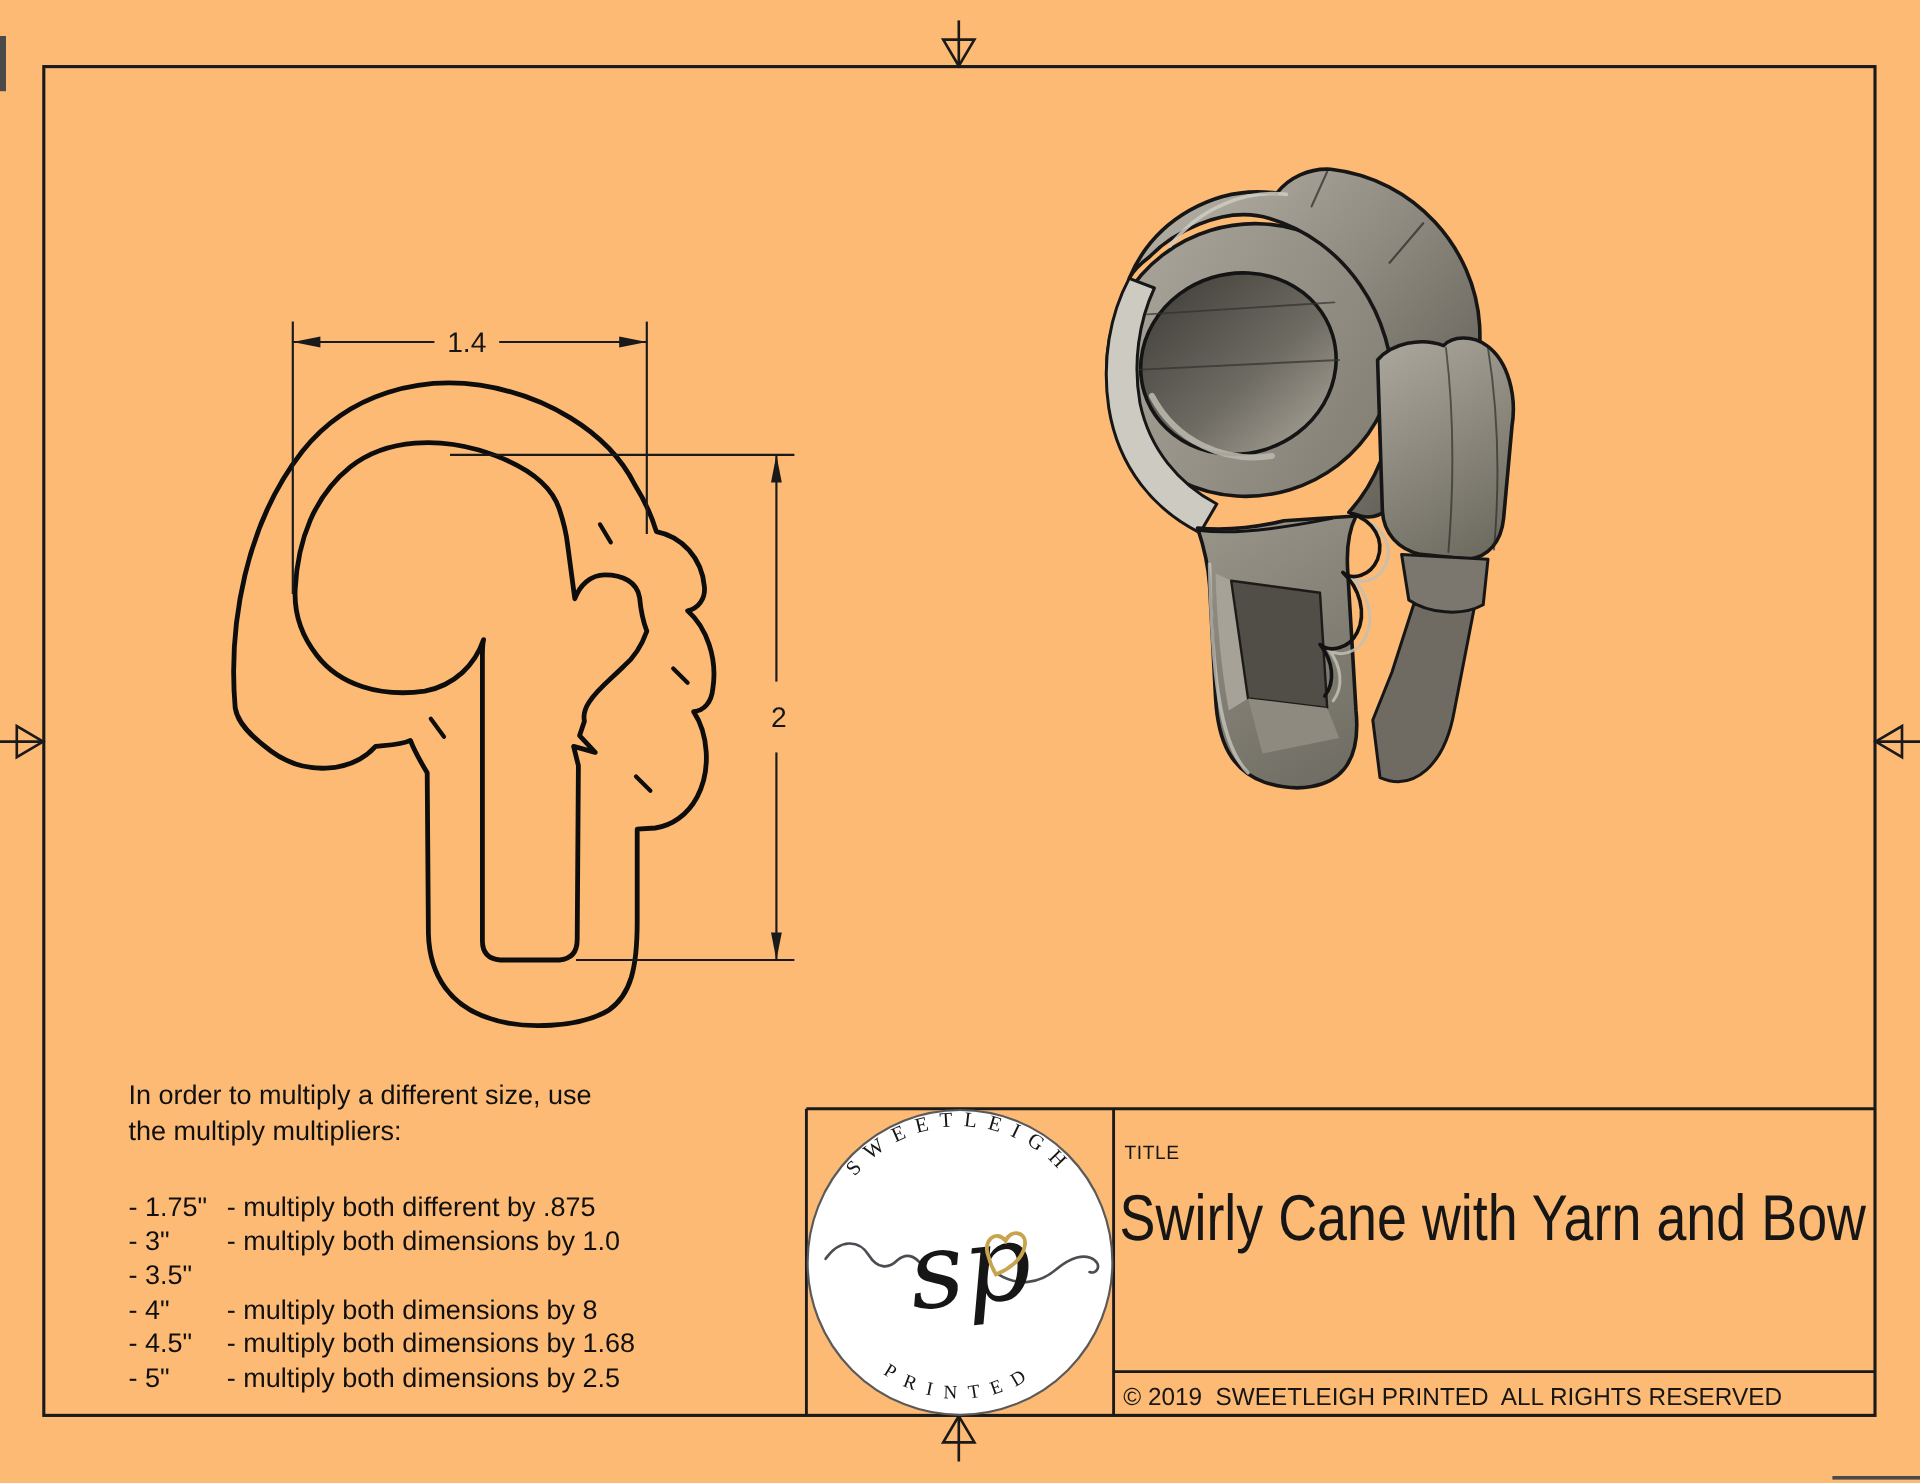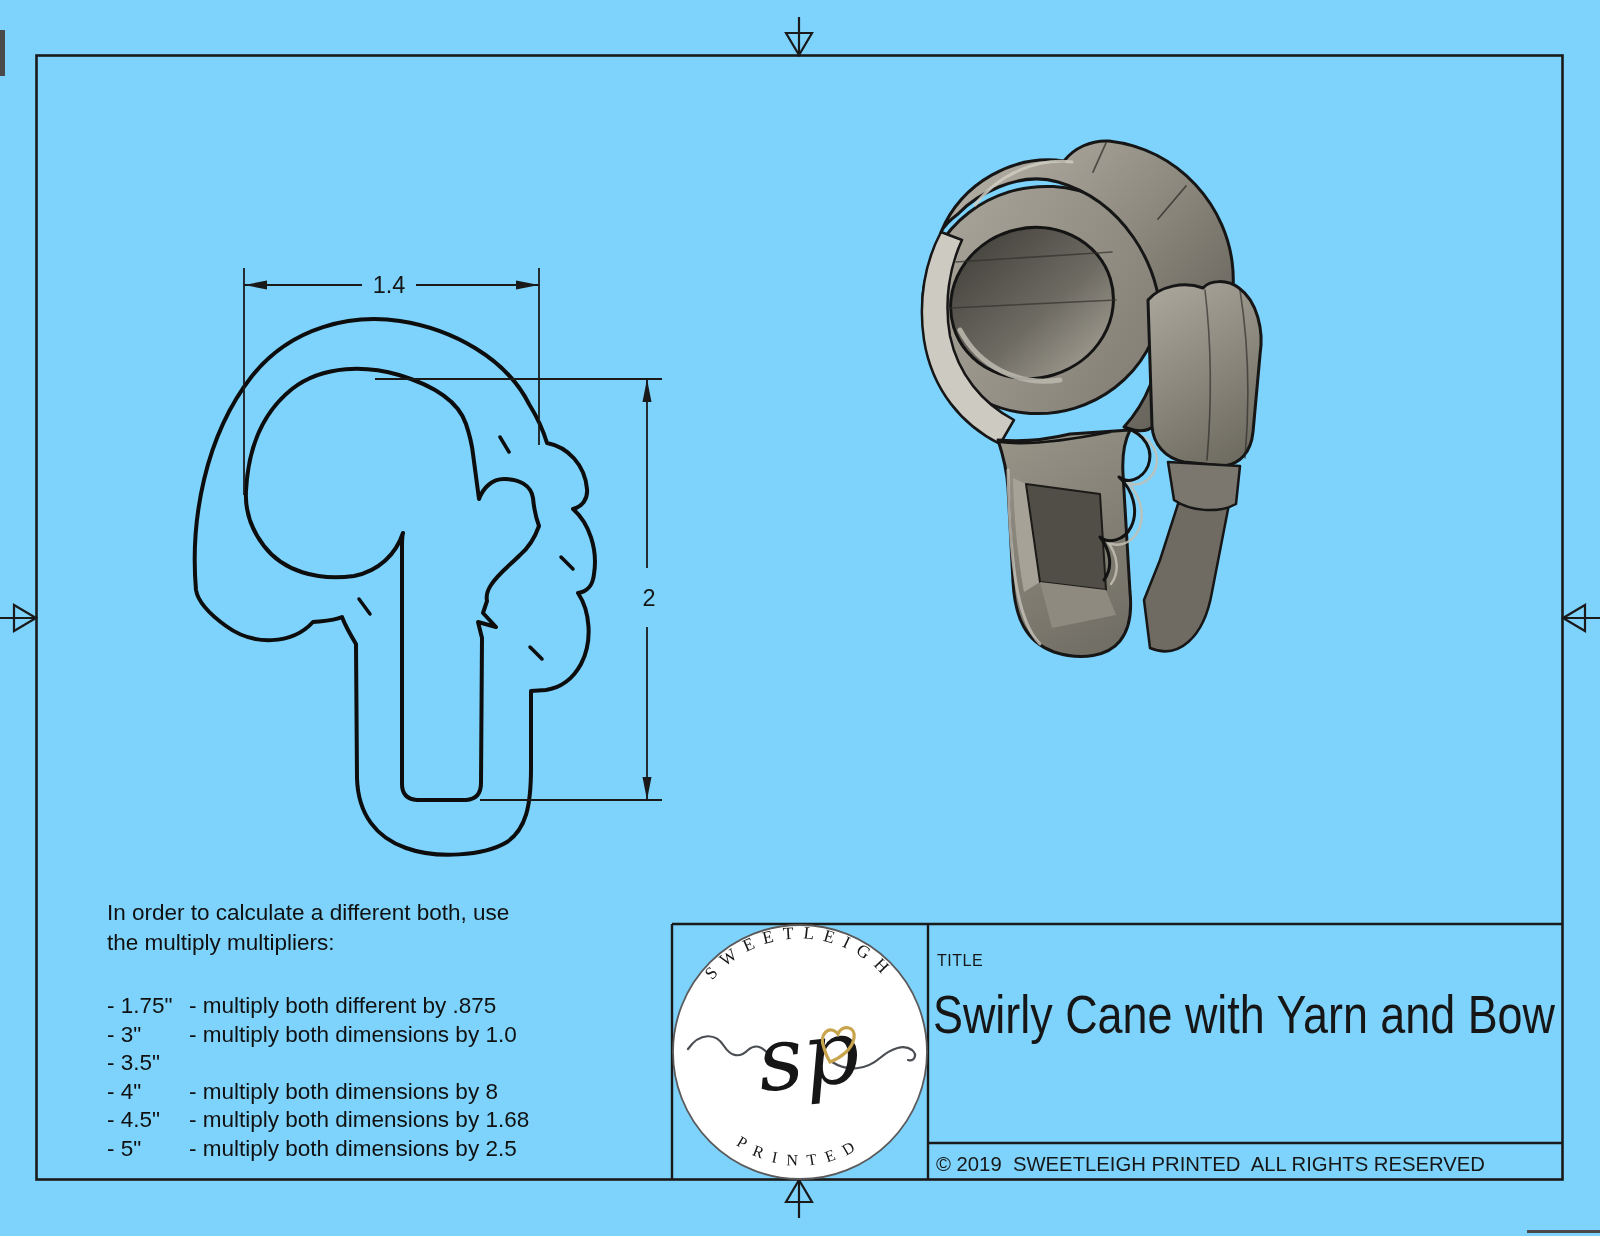--- a/index.html
+++ b/index.html
@@ -1,19 +1,19 @@
 <!DOCTYPE html>
 <html><head>
 <meta charset="utf-8">
 <style>
   html,body{margin:0;padding:0;background:#ffffff;}
   .sheet{
     position:relative;
     width:1600px;height:1236px;
-    background:#7dd3fc;
+    background:#fdba74;
     font-family:"Liberation Sans", sans-serif;
     color:#111;
     overflow:hidden;
   }
   .artifact{position:absolute;background:#4a4a4a;}
   .linework{position:absolute;left:0;top:0;}
   
   .sizing-note{
     position:absolute;left:107px;top:898px;width:520px;
     font-size:22.5px;line-height:30px;color:#101010;
@@ -274,21 +274,21 @@
       <text class="mono-script" x="758" y="1088" font-size="88" fill="#45484d" transform="rotate(-6 790 1060)">sp</text>
       <path d="M 824,1048 C 818,1034 830,1024 838,1034 C 842,1024 856,1026 854,1038 C 852,1050 840,1058 830,1062 C 827,1057 825,1052 824,1048" fill="none" stroke="#c8a44d" stroke-width="3.2" stroke-linecap="round"></path>
     </g>
 
     <text x="937" y="966" font-size="16" letter-spacing="0.5">TITLE</text>
     <text x="933" y="1033" font-size="54" textLength="622" lengthAdjust="spacingAndGlyphs">Swirly Cane with Yarn and Bow</text>
     <text class="pre" xml:space="preserve" x="936" y="1171" font-size="20.5" textLength="549" lengthAdjust="spacingAndGlyphs">© 2019  SWEETLEIGH PRINTED  ALL RIGHTS RESERVED</text>
   </svg>
 
   <div class="sizing-note">
-    <div>In order to calculate a different both, use</div>
+    <div>In order to multiply a different size, use</div>
     <div>the multiply multipliers:</div>
     <div class="list">
       <div class="mult-row">
         <span>- 1.75"</span>
         <span>- multiply both different by .875</span>
       </div>
       <div class="mult-row">
         <span>- 3"</span>
         <span>- multiply both dimensions by 1.0</span>
       </div>

